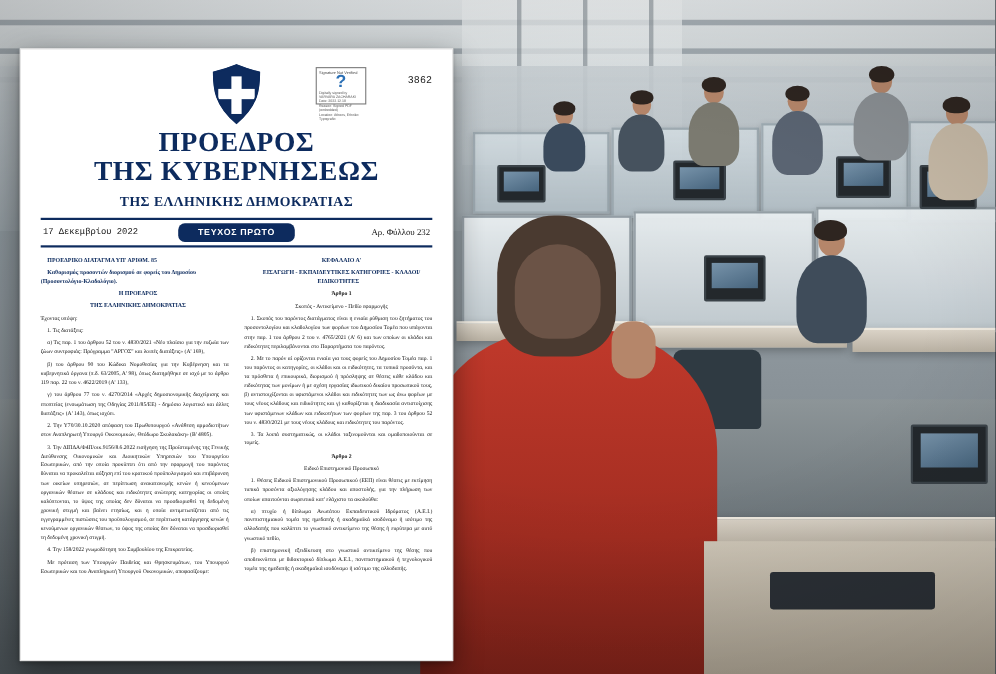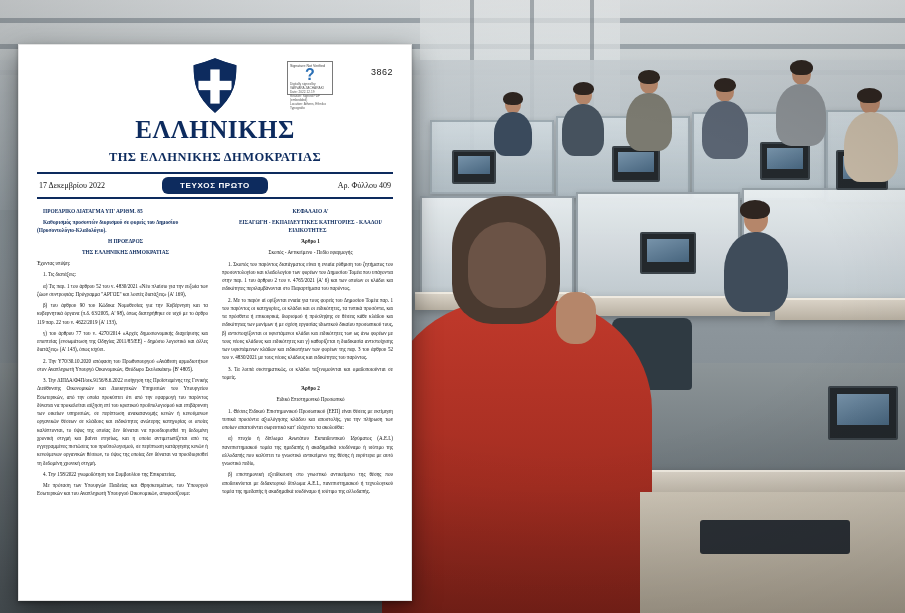--- a/index.html
+++ b/index.html
@@ -204,21 +204,21 @@
     height: 17px;
     margin-top: 3px;
     font-size: 8px;
     color: #111;
   }
   .meta-left {
     flex: 1.15;
     display: flex;
     align-items: center;
     padding-left: 2px;
-    font-family: Liberation Serif, serif;
+    font-family: Liberation Mono, monospace;
   }
   .meta-mid {
     flex: 1;
     background: #0d2b5e;
     color: #fff;
     display: flex;
     align-items: center;
     justify-content: center;
     font-weight: bold;
     font-size: 8px;
@@ -373,29 +373,30 @@
       </div>
 
       <svg class="crest" viewBox="0 0 100 112" aria-hidden="true">
         <path d="M50 4 C30 12 14 16 10 17 C10 45 12 74 50 106 C88 74 90 45 90 17 C86 16 70 12 50 4 Z" fill="#0d2b5e" stroke="#0d2b5e" stroke-width="2"></path>
         <rect x="41" y="24" width="18" height="66" fill="#ffffff"></rect>
         <rect x="18" y="46" width="64" height="18" fill="#ffffff"></rect>
         <path d="M50 4 C30 12 14 16 10 17 C10 45 12 74 50 106 C88 74 90 45 90 17 C86 16 70 12 50 4 Z" fill="none" stroke="#0d2b5e" stroke-width="3"></path>
       </svg>
 
       <div class="title-main">
-        <div>ΕΛΛΗΝΙΚΗΣ</div>
+        <div>ΠΡΟΕΔΡΟΣ</div>
+        <div>ΤΗΣ ΚΥΒΕΡΝΗΣΕΩΣ</div>
       </div>
       <div class="title-sub">ΤΗΣ ΕΛΛΗΝΙΚΗΣ ΔΗΜΟΚΡΑΤΙΑΣ</div>
 
       <div class="rule"></div>
       <div class="meta-row">
         <div class="meta-left">17 Δεκεμβρίου 2022</div>
         <div class="meta-mid">ΤΕΥΧΟΣ ΠΡΩΤΟ</div>
-        <div class="meta-right">Αρ. Φύλλου 409</div>
+        <div class="meta-right">Αρ. Φύλλου 232</div>
       </div>
       <div class="rule2"></div>
 
       <div class="columns">
 
         <div class="col">
           <p class="head-blue left">ΠΡΟΕΔΡΙΚΟ ΔΙΑΤΑΓΜΑ ΥΠ' ΑΡΙΘΜ. 85</p>
           <p class="head-blue left">Καθορισμός προσοντών διορισμού σε φορείς του Δημοσίου (Προσοντολόγιο-Κλαδολόγιο).</p>
           <p class="head-blue">Η ΠΡΟΕΔΡΟΣ</p>
           <p class="head-blue">ΤΗΣ ΕΛΛΗΝΙΚΗΣ ΔΗΜΟΚΡΑΤΙΑΣ</p>

